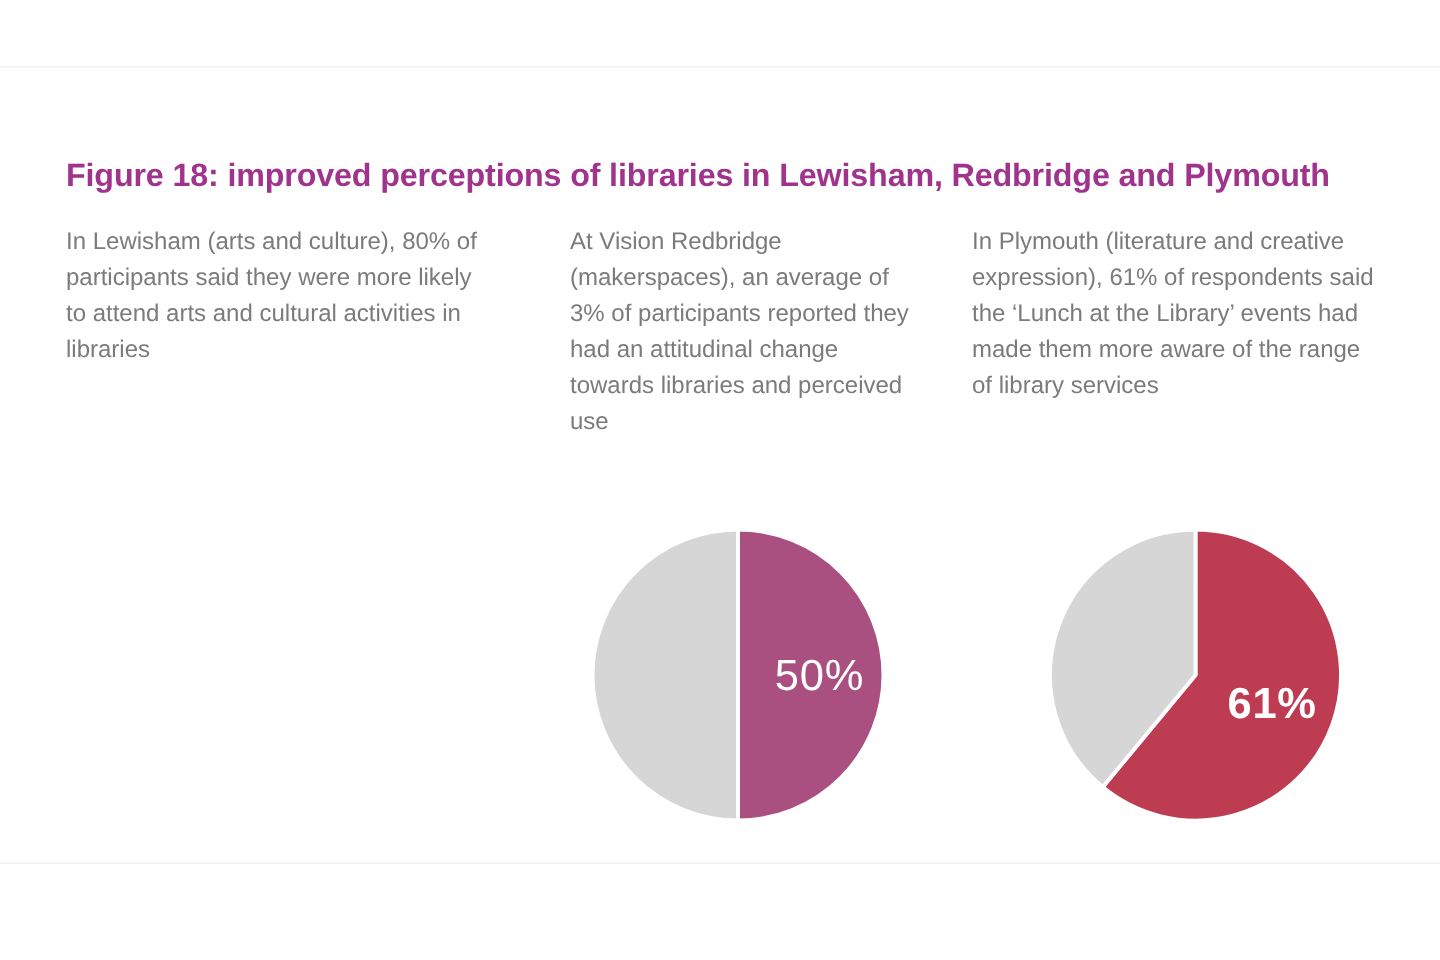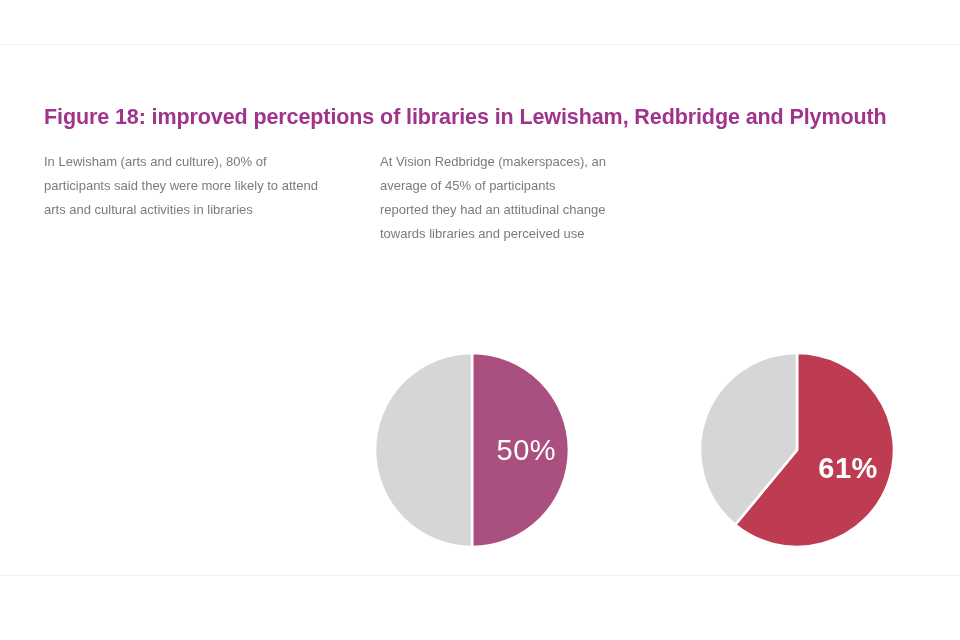--- a/index.html
+++ b/index.html
@@ -55,41 +55,41 @@
     align-items: flex-start;
   }
   .col {
     box-sizing: border-box;
   }
   .col-0 { width: 336px; padding-right: 54px; }
   .col-1 { width: 268px; padding-right: 42px; }
   .col-2 { width: 276px; }
 
   .blurb {
-    font-size: 13px;
+    font-size: 16px;
     line-height: 24px;
     color: #7b7b7d;
     margin: 0;
   }
 
   .charts {
     position: absolute;
     left: 0;
     top: 350px;
     width: 960px;
     height: 210px;
   }
   .chart-slot {
     position: absolute;
     top: 0;
     width: 200px;
     height: 205px;
   }
   .slot-0 { left: 83px; }
-  .slot-1 { left: 372px; text-decoration: underline; }
+  .slot-1 { left: 392px; text-decoration: underline; }
   .slot-2 { left: 697px; font-weight: bold; }
 
   .pie-svg {
     display: block;
     width: 200px;
     height: 200px;
   }
   .pie-label {
     font-family: "Liberation Sans", sans-serif;
     font-size: 29px;
@@ -105,21 +105,24 @@
   <div class="rule rule-top"></div>
   <div class="rule rule-bottom"></div>
 
   <div class="fig-title">Figure 18: improved perceptions of libraries in Lewisham, Redbridge and Plymouth</div>
 
   <div class="columns">
     <div class="col col-0">
       <p class="blurb">In Lewisham (arts and culture), 80% of participants said they were more likely to attend arts and cultural activities in libraries</p>
     </div>
     <div class="col col-1">
-      <p class="blurb">At Vision Redbridge (makerspaces), an average of 45% of participants reported they had an attitudinal change towards libraries and perceived use</p>
+      <p class="blurb">At Vision Redbridge (makerspaces), an average of 3% of participants reported they had an attitudinal change towards libraries and perceived use</p>
+    </div>
+    <div class="col col-2">
+      <p class="blurb">In Plymouth (literature and creative expression), 61% of respondents said the ‘Lunch at the Library’ events had made them more aware of the range of library services</p>
     </div>
   </div>
 
   <div class="charts">
     <div class="chart-slot slot-1">
       <svg class="pie-svg" viewBox="0 0 200 200">
           <path d="M 100 100 L 100 3 A 97 97 0 0 1 100 197 Z" fill="#a95080" stroke="#ffffff" stroke-width="2.6" stroke-linejoin="round"></path>
           <path d="M 100 100 L 100 197 A 97 97 0 0 1 99.99999999999999 3 Z" fill="#d6d6d6" stroke="#ffffff" stroke-width="2.6" stroke-linejoin="round"></path>
           <text class="pie-label" x="154.3" y="110.0" text-anchor="middle" fill="#ffffff">50%</text>
         </svg>

